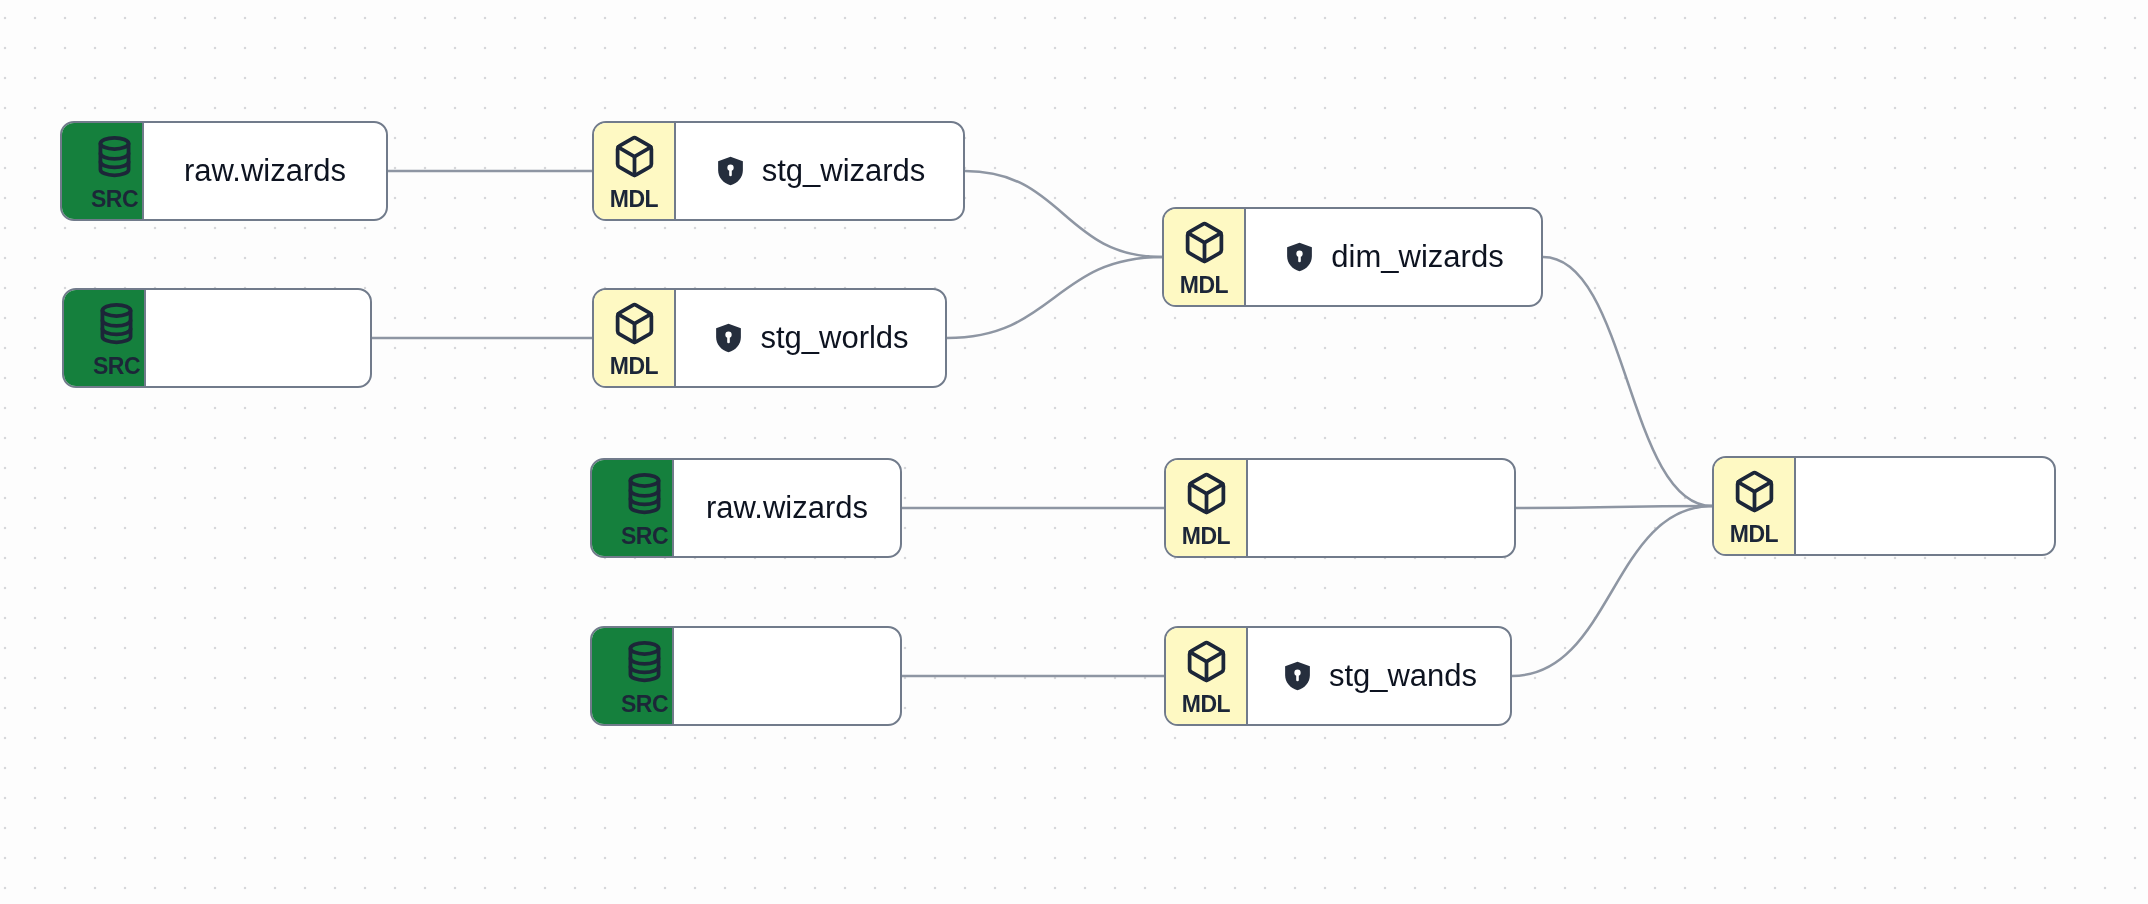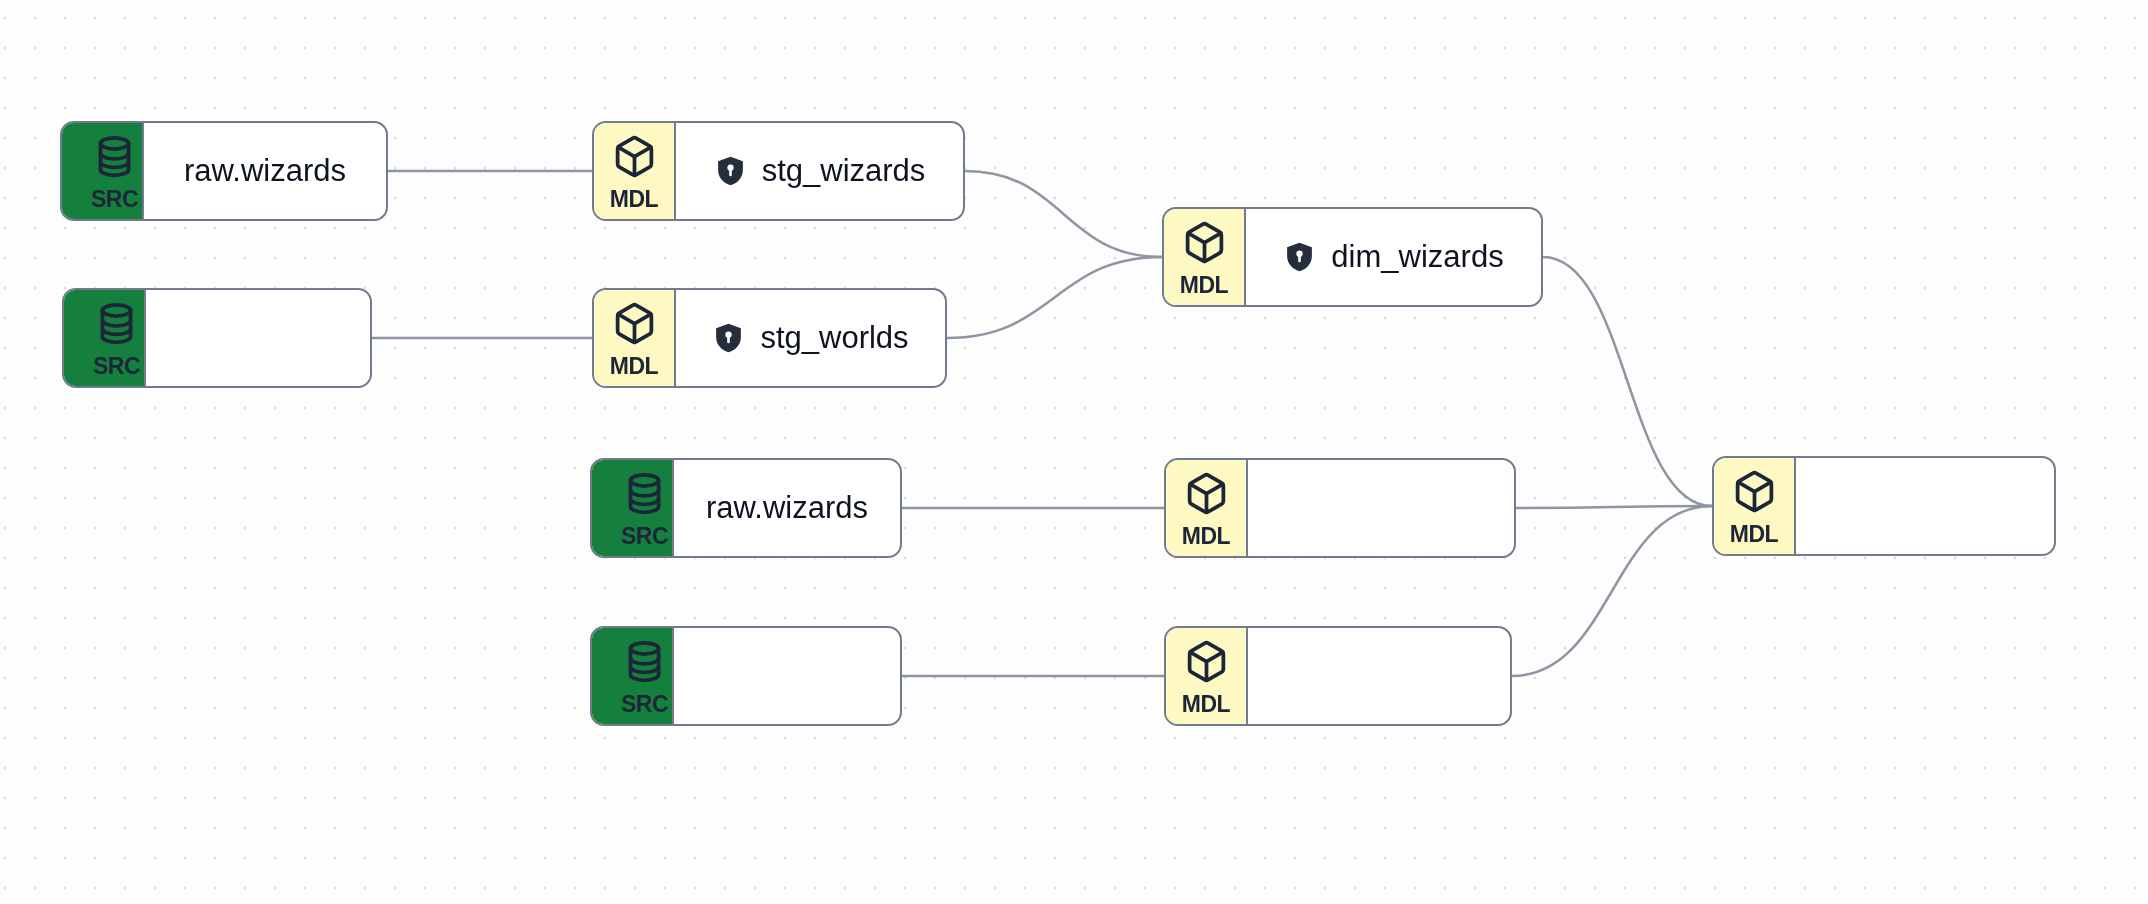--- a/index.html
+++ b/index.html
@@ -201,20 +201,26 @@
     </div>
   </div>
 
   <div class="node" style="left: 1164px; top: 626px; width: 348px; height: 100px;">
     <div class="panel mdl">
       <svg class="type-icon">
           <use href="#sym-cube"></use>
         </svg>
       <span class="badge">MDL</span>
     </div>
+    <div class="body">
+      <svg class="shield-icon">
+          <use href="#sym-shield"></use>
+        </svg>
+      <span class="label">stg_wands</span>
+    </div>
   </div>
 
   <div class="node" style="left: 1162px; top: 207px; width: 381px; height: 100px;">
     <div class="panel mdl">
       <svg class="type-icon">
           <use href="#sym-cube"></use>
         </svg>
       <span class="badge">MDL</span>
     </div>
     <div class="body">

